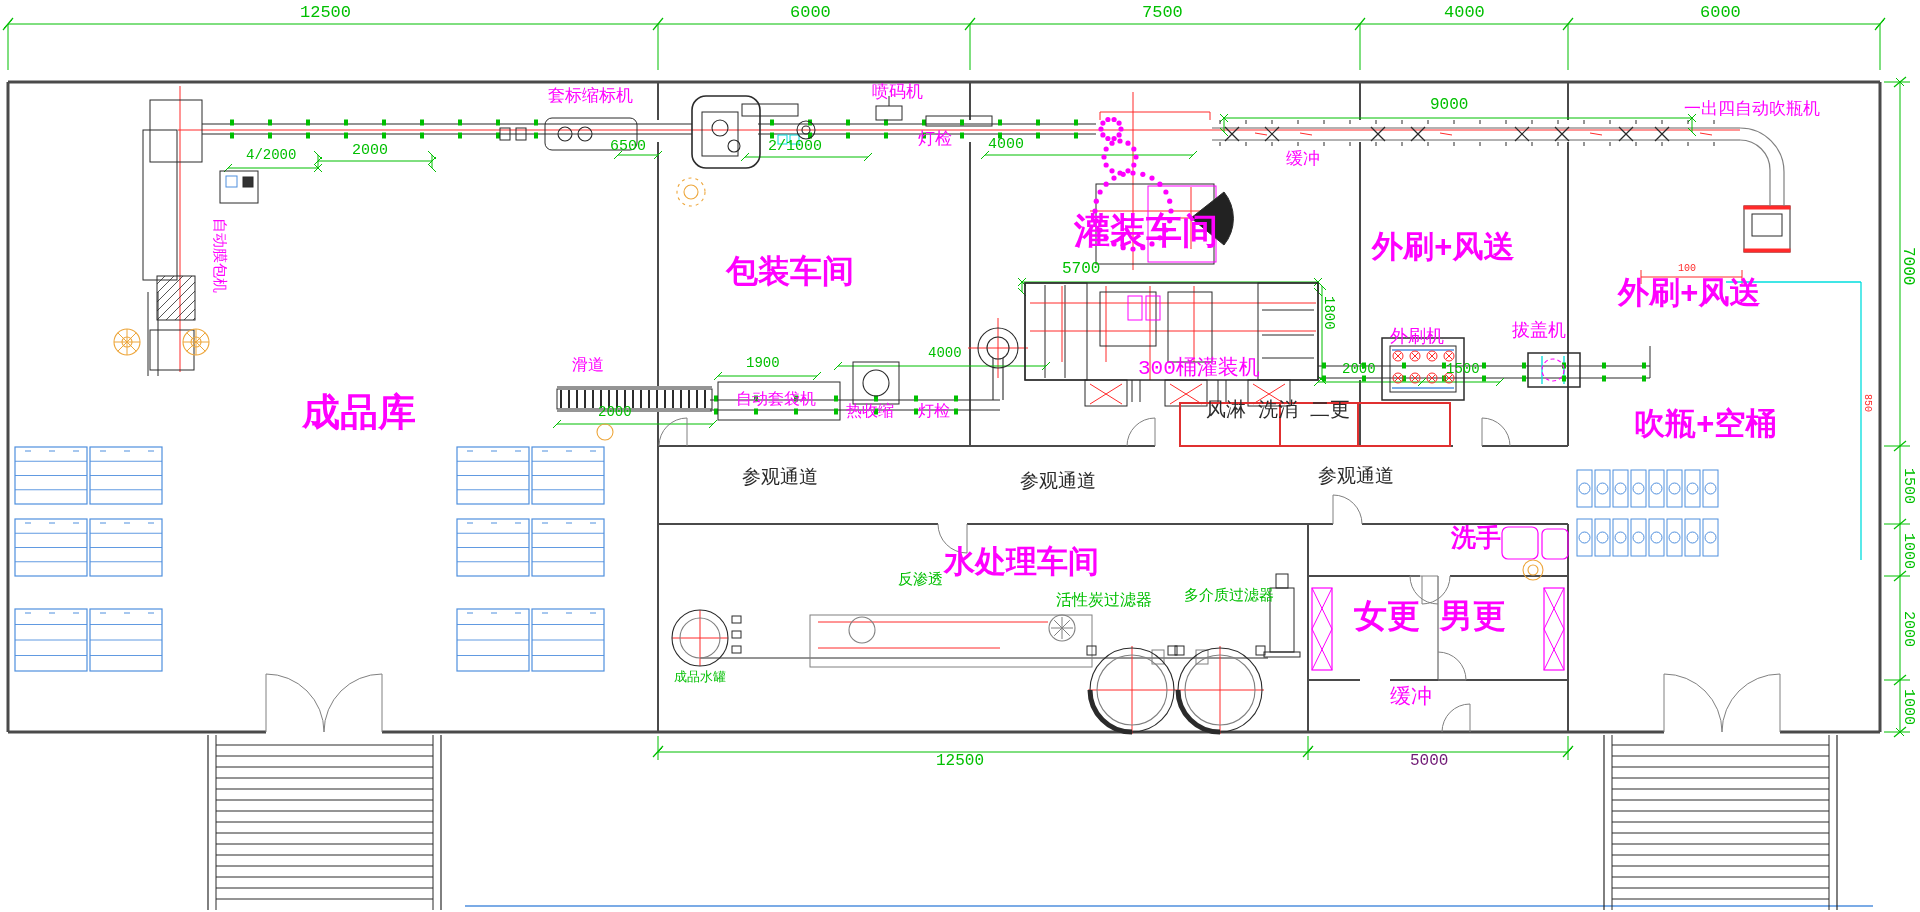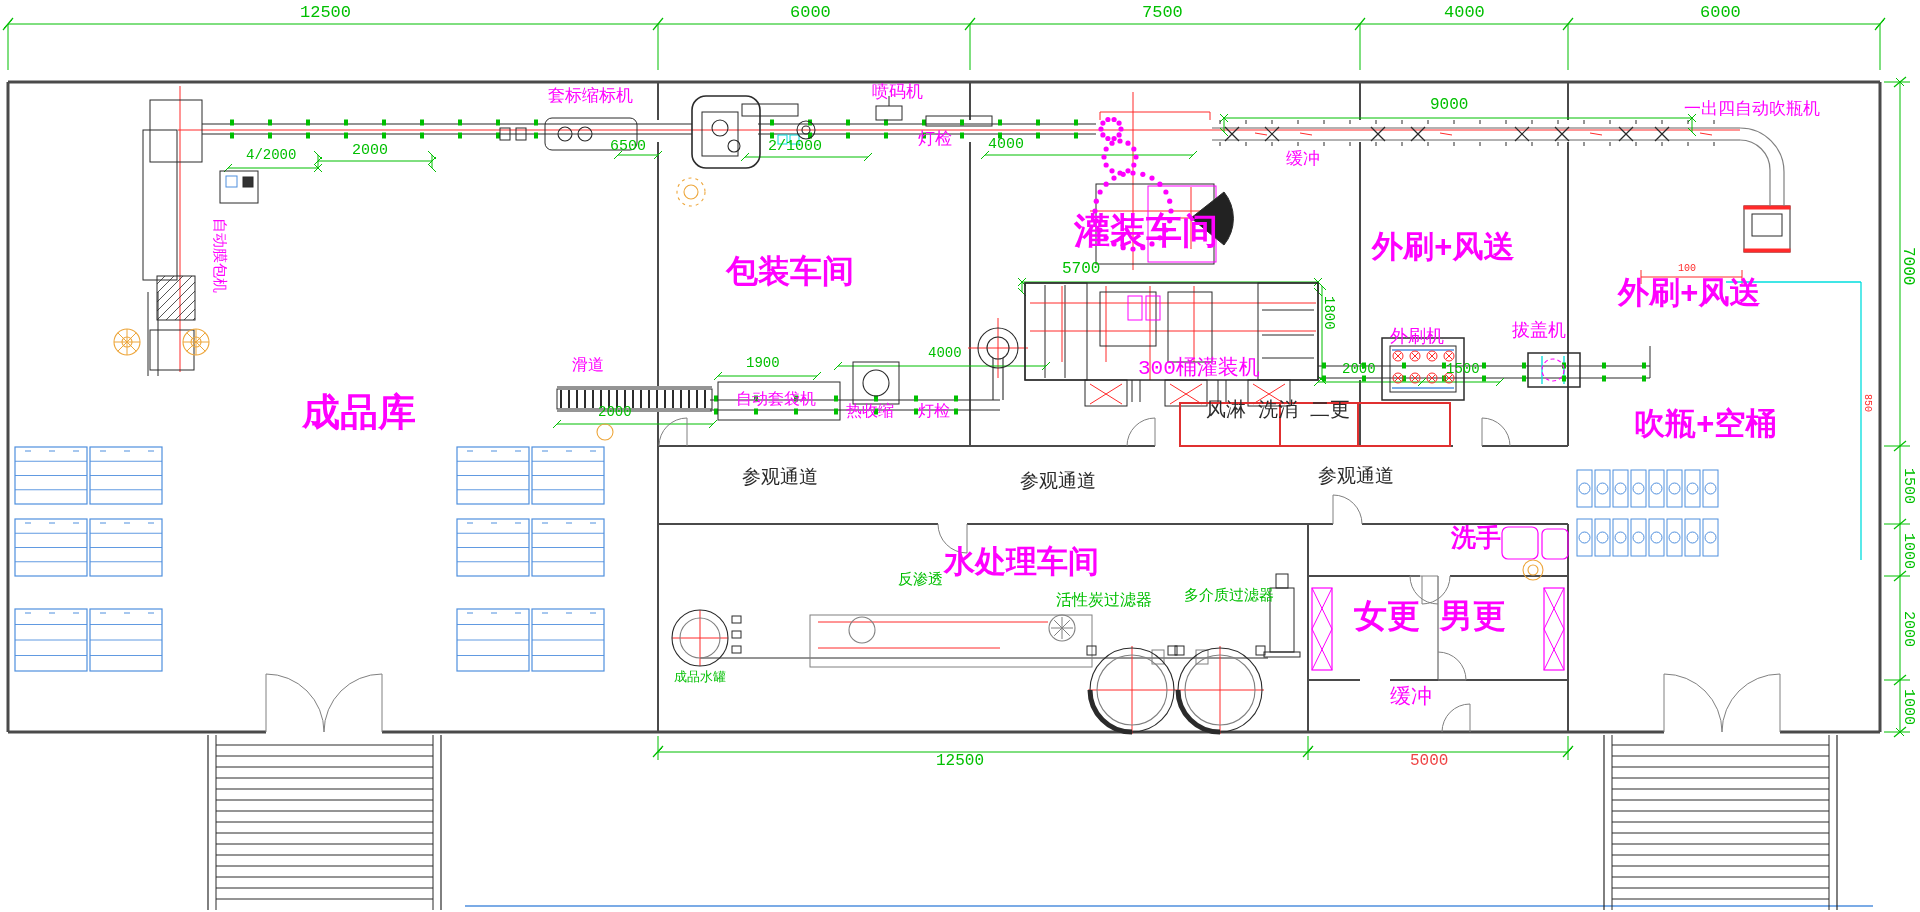--- a/index.html
+++ b/index.html
@@ -760,21 +760,21 @@
       <div class="lbl" style="left: 1634px; top: 410px; font-size: 31px; color: rgb(255, 0, 255); font-weight: bold;">吹瓶+空桶</div>
       <div class="lbl" style="left: 1432px; top: 527px; font-size: 25px; color: rgb(255, 0, 255); font-weight: bold; margin-left: 19px;">洗手</div>
       <div class="lbl" style="left: 1354px; top: 602px; font-size: 33px; color: rgb(255, 0, 255); font-weight: bold;">女更 男更</div>
       <div class="lbl" style="left: 1390px; top: 687px; font-size: 21px; color: rgb(255, 0, 255);">缓冲</div>
       <div class="lbl" style="left: 944px; top: 548px; font-size: 31px; color: rgb(255, 0, 255); font-weight: bold;">水处理车间</div>
       <div class="lbl" style="left: 898px; top: 573px; font-size: 15px; color: rgb(0, 191, 0);">反渗透</div>
       <div class="lbl" style="left: 674px; top: 671px; font-size: 13px; color: rgb(0, 191, 0);">成品水罐</div>
       <div class="lbl" style="left: 1056px; top: 593px; font-size: 16px; color: rgb(0, 191, 0);">活性炭过滤器</div>
       <div class="lbl" style="left: 1184px; top: 589px; font-size: 15px; color: rgb(0, 191, 0);">多介质过滤器</div>
       <div class="lbl" style="left: 936px; top: 753px; font-size: 16px; color: rgb(0, 191, 0);">12500</div>
-      <div class="lbl" style="left: 1410px; top: 753px; font-size: 16px; color: #ef4444;">5000</div>
+      <div class="lbl" style="left: 1410px; top: 753px; font-size: 16px; color: #701a75;">5000</div>
       <div class="lbl" style="left: 1916px; top: 247px; font-size: 16px; color: rgb(0, 191, 0); transform: rotate(90deg);">7000</div>
       <div class="lbl" style="left: 1916px; top: 468px; font-size: 15px; color: rgb(0, 191, 0); transform: rotate(90deg);">1500</div>
       <div class="lbl" style="left: 1916px; top: 533px; font-size: 15px; color: rgb(0, 191, 0); transform: rotate(90deg);">1000</div>
       <div class="lbl" style="left: 1916px; top: 611px; font-size: 15px; color: rgb(0, 191, 0); transform: rotate(90deg);">2000</div>
       <div class="lbl" style="left: 1916px; top: 689px; font-size: 15px; color: rgb(0, 191, 0); transform: rotate(90deg);">1000</div>
       <div class="lbl" style="left: 1678px; top: 264px; font-size: 10px; color: rgb(255, 42, 42);">100</div>
       <div class="lbl" style="left: 1872px; top: 394px; font-size: 10px; color: rgb(255, 42, 42); transform: rotate(90deg);">850</div>
     </div>
 </div>
 

